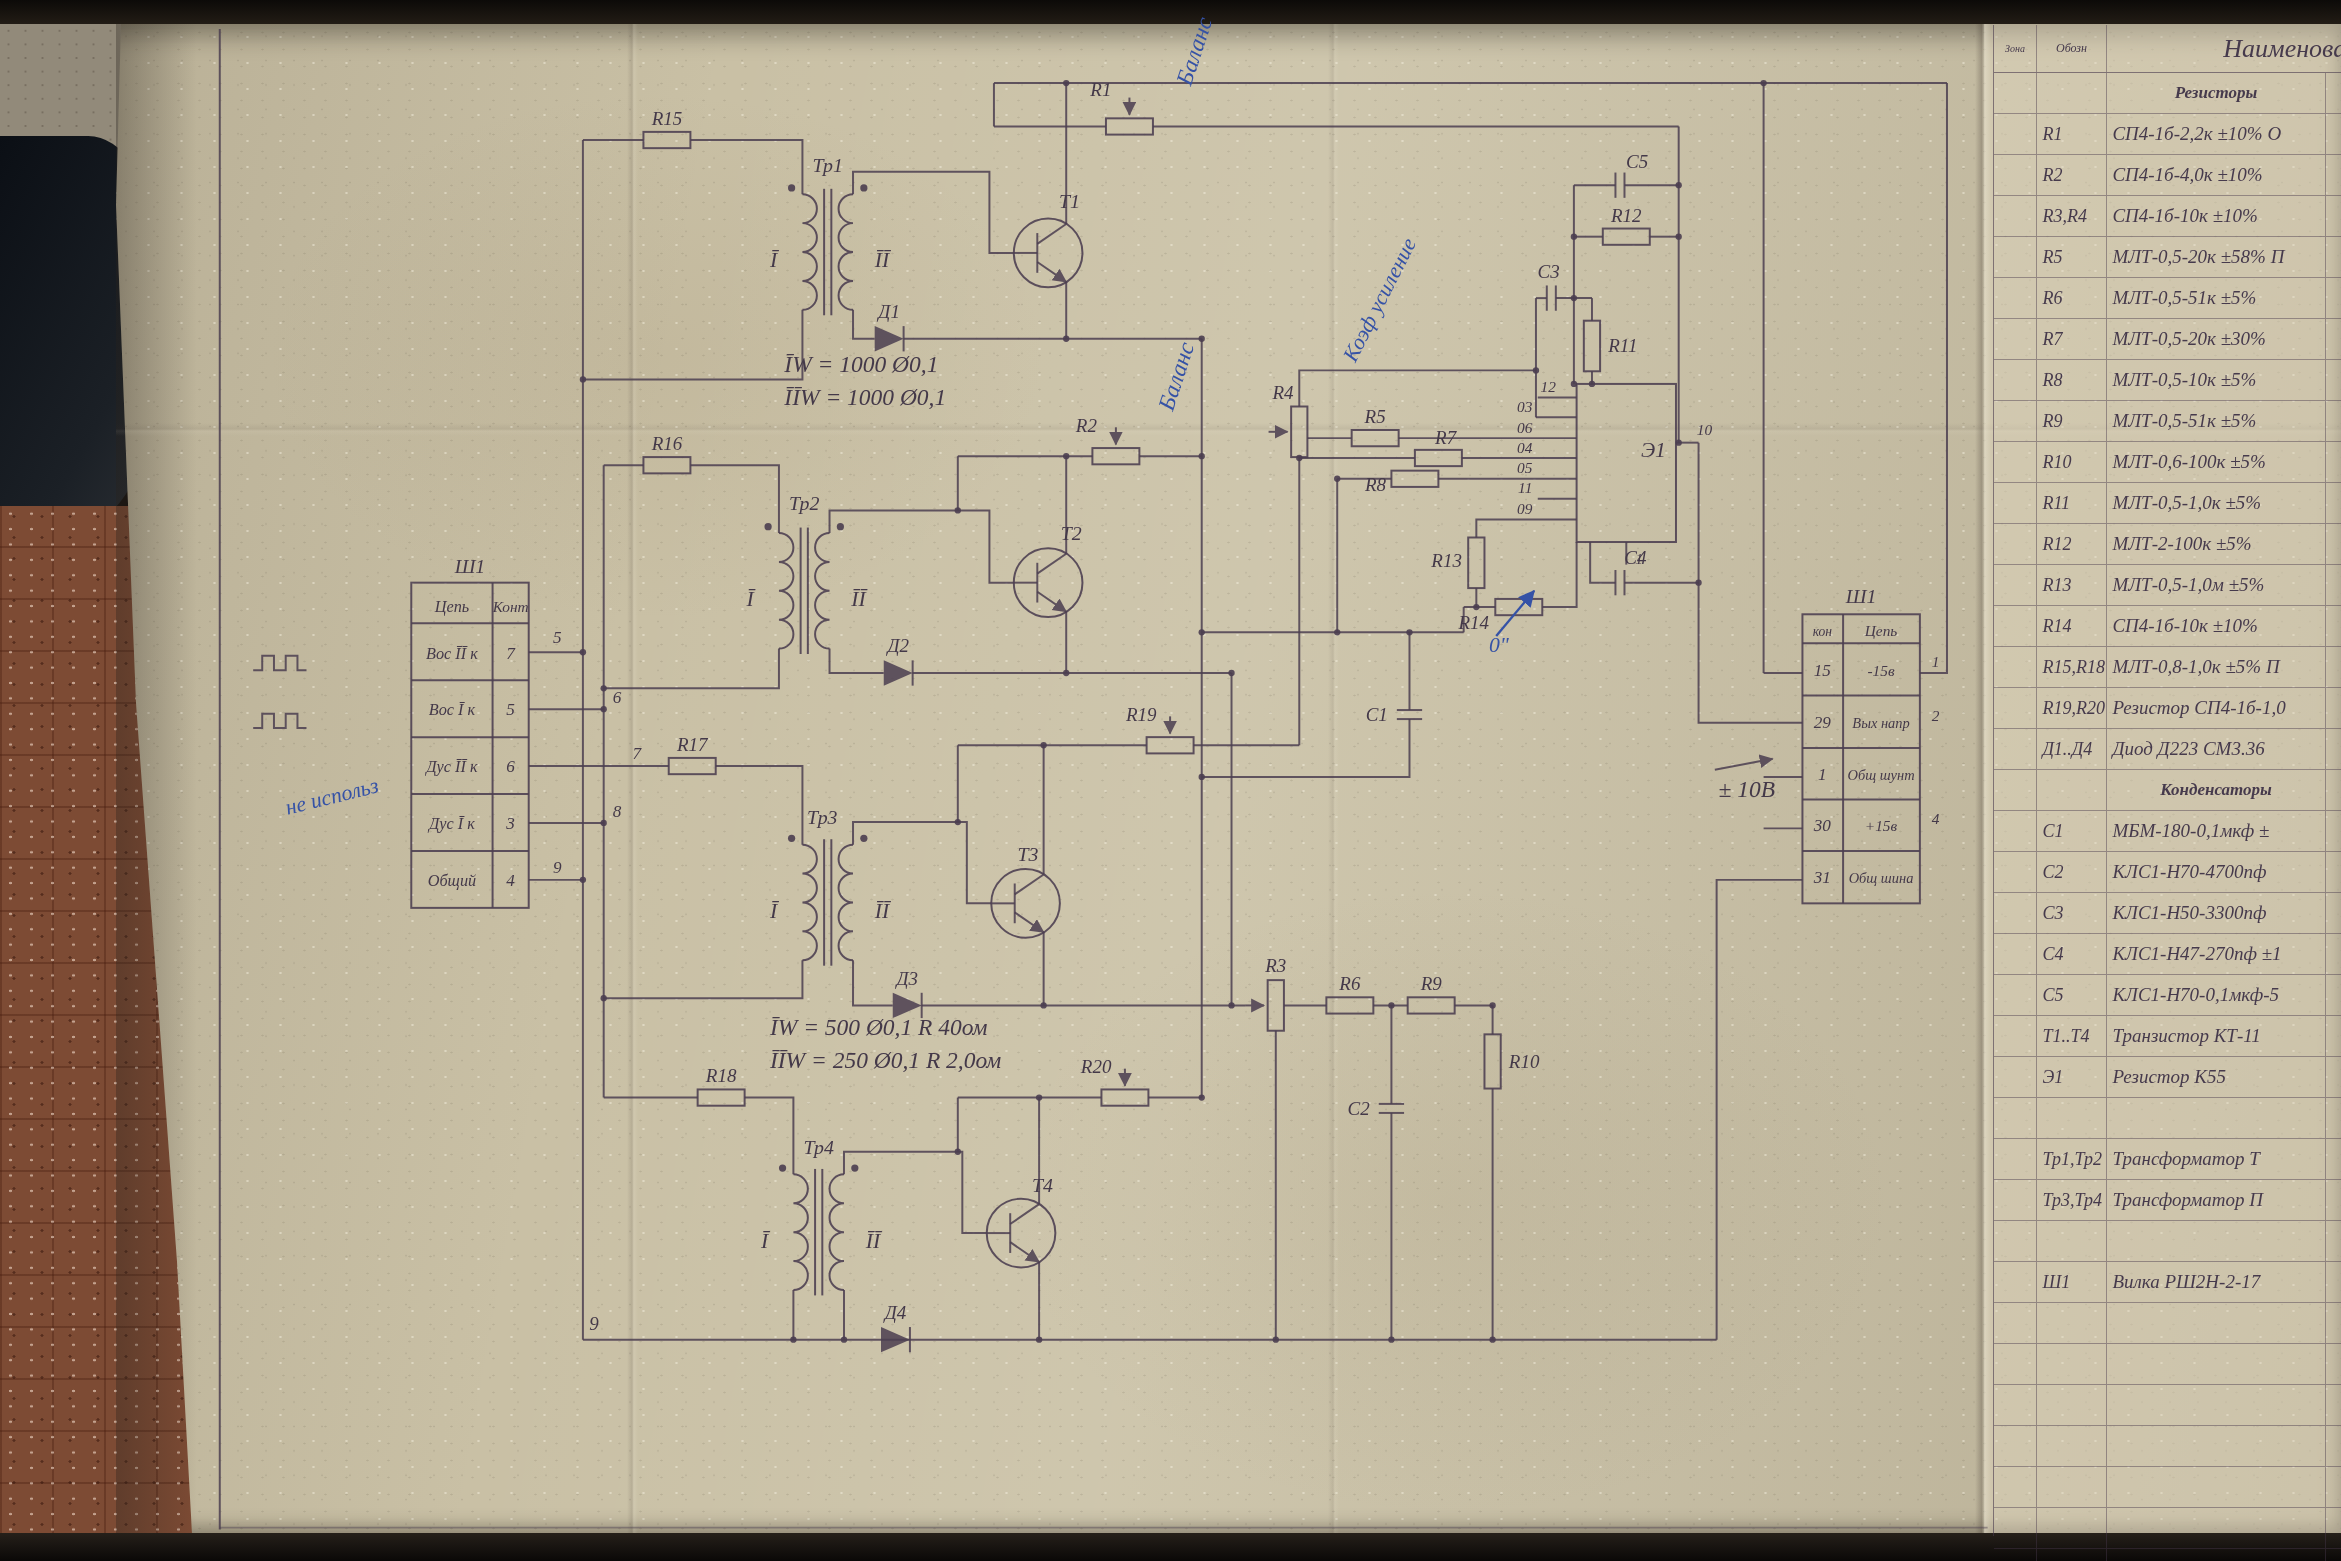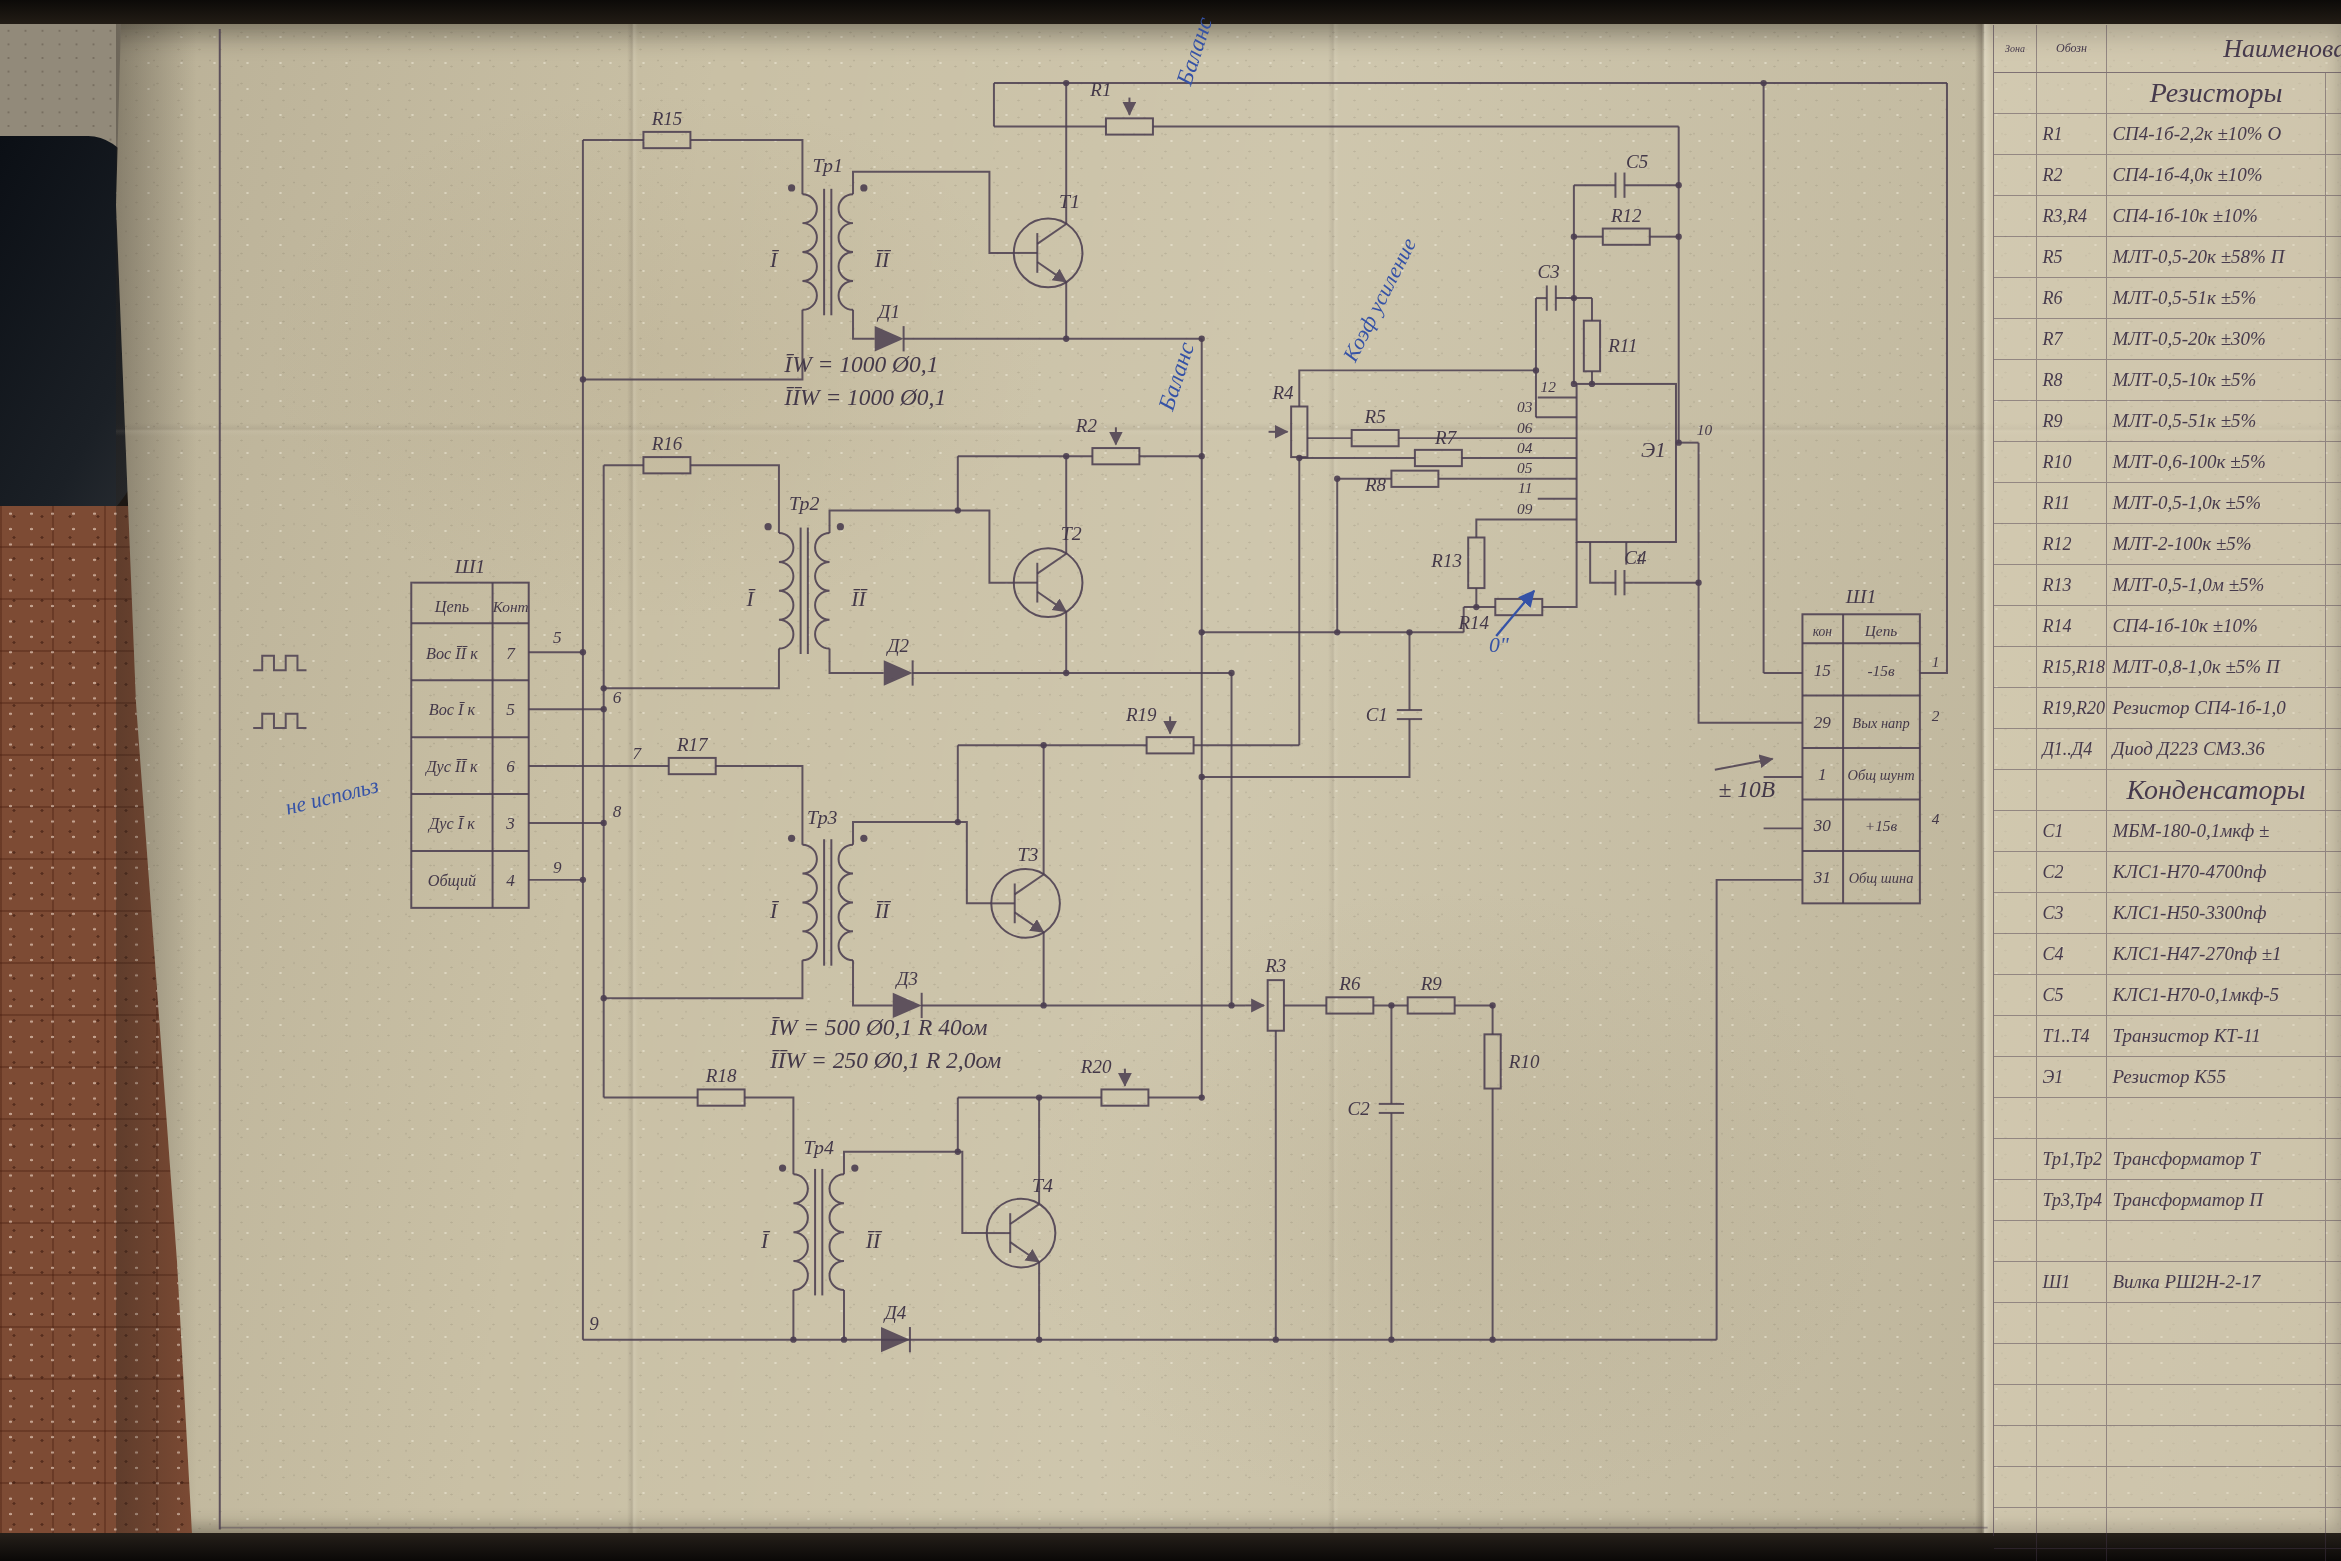--- a/index.html
+++ b/index.html
@@ -64,21 +64,21 @@
   .phead,.prow{display:grid;grid-template-columns:43px 70px 219px 1fr;}
   .phead{height:47px;border-bottom:1.8px solid rgba(70,55,75,.6);}
   .prow{height:40px;border-bottom:0.9px solid rgba(70,55,75,.45);}
   .pc{border-right:0.9px solid rgba(70,55,75,.45);display:flex;align-items:center;
       padding:0 5.4px;white-space:nowrap;overflow:visible;font-size:19px;}
   .pc.cnt{border-right:none;}
   .pc.ref{font-size:18px;}
   .phead .pc{justify-content:center;padding:0 1.8px;}
   .hz{font-size:10px;} .href{font-size:12px;}
   .hnm{grid-column:3/5;font-size:26px;justify-content:center;border-right:none;}
-  .sec .nm{justify-content:center;font-size:28px;}
+  .sec .nm{justify-content:center;font-size:17px;font-weight:bold;}
 </style>
 </head>
 <body>
 
 <div class="stage">
   <div class="strip-top"></div>
   <div class="side-top"></div>
   <div class="side-dark"></div>
   <div class="side-floor"></div>
   <div class="paper"></div>

